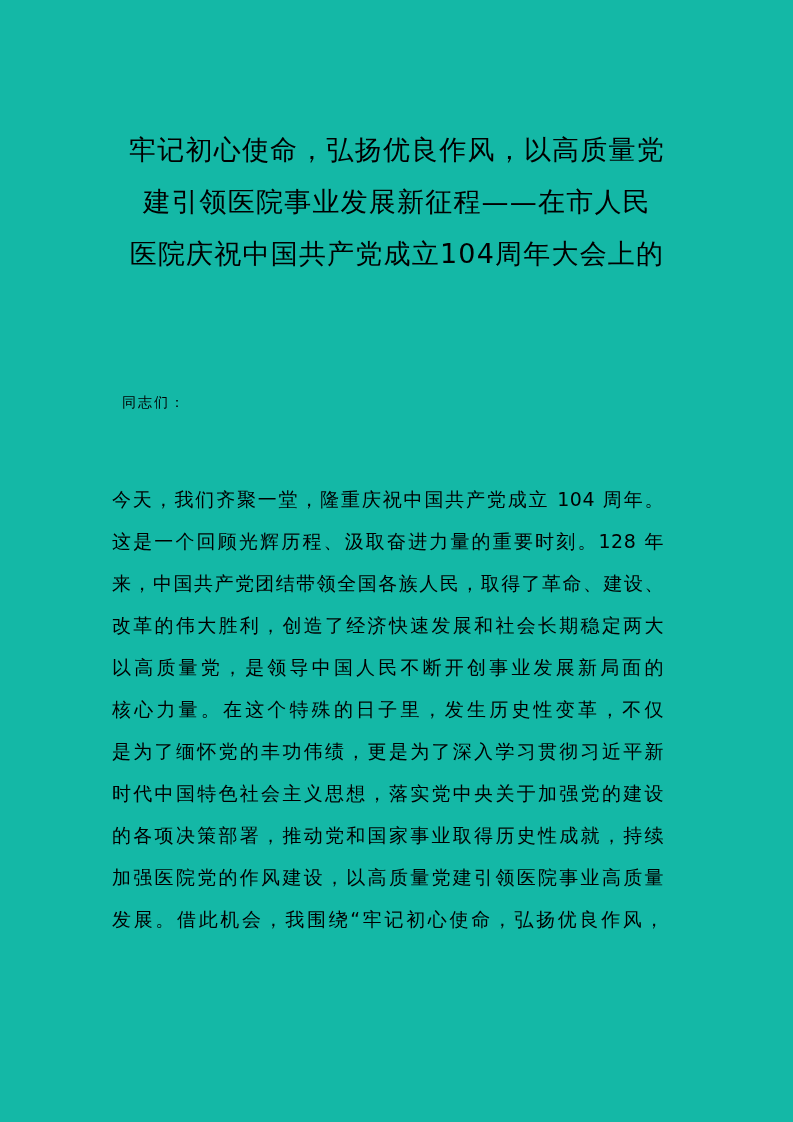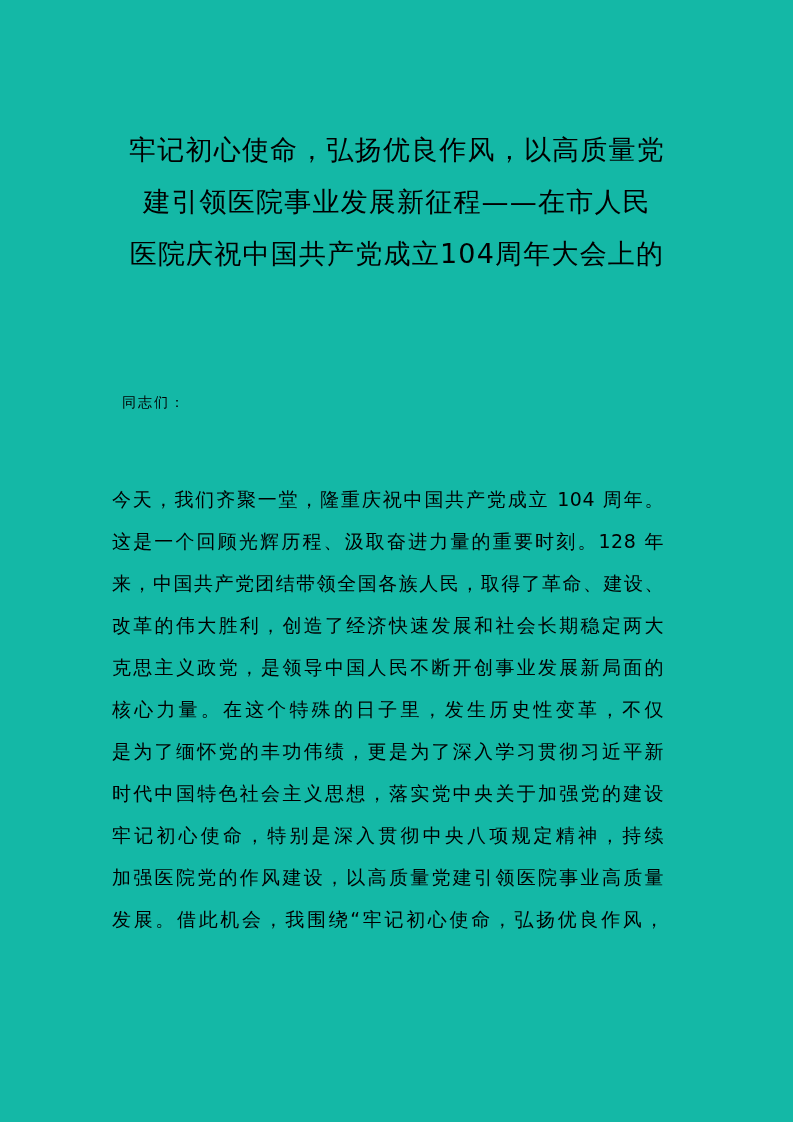--- a/index.html
+++ b/index.html
@@ -81,22 +81,22 @@
     <span class="title-line">医院庆祝中国共产党成立104周年大会上的</span>
   </div>
 
   <div class="salutation">同志们：</div>
 
   <div class="body-block">
     <span class="body-line">今天，我们齐聚一堂，隆重庆祝中国共产党成立 104 周年。</span>
     <span class="body-line">这是一个回顾光辉历程、汲取奋进力量的重要时刻。128 年</span>
     <span class="body-line">来，中国共产党团结带领全国各族人民，取得了革命、建设、</span>
     <span class="body-line">改革的伟大胜利，创造了经济快速发展和社会长期稳定两大</span>
-    <span class="body-line">克思主义政党，是领导中国人民不断开创事业发展新局面的</span>
+    <span class="body-line">以高质量党，是领导中国人民不断开创事业发展新局面的</span>
     <span class="body-line">核心力量。在这个特殊的日子里，发生历史性变革，不仅</span>
     <span class="body-line">是为了缅怀党的丰功伟绩，更是为了深入学习贯彻习近平新</span>
     <span class="body-line">时代中国特色社会主义思想，落实党中央关于加强党的建设</span>
-    <span class="body-line">牢记初心使命，特别是深入贯彻中央八项规定精神，持续</span>
+    <span class="body-line">的各项决策部署，推动党和国家事业取得历史性成就，持续</span>
     <span class="body-line">加强医院党的作风建设，以高质量党建引领医院事业高质量</span>
     <span class="body-line last">发展。借此机会，我围绕“牢记初心使命，弘扬优良作风，</span>
   </div>
 
 </div>
 
 </body></html>

